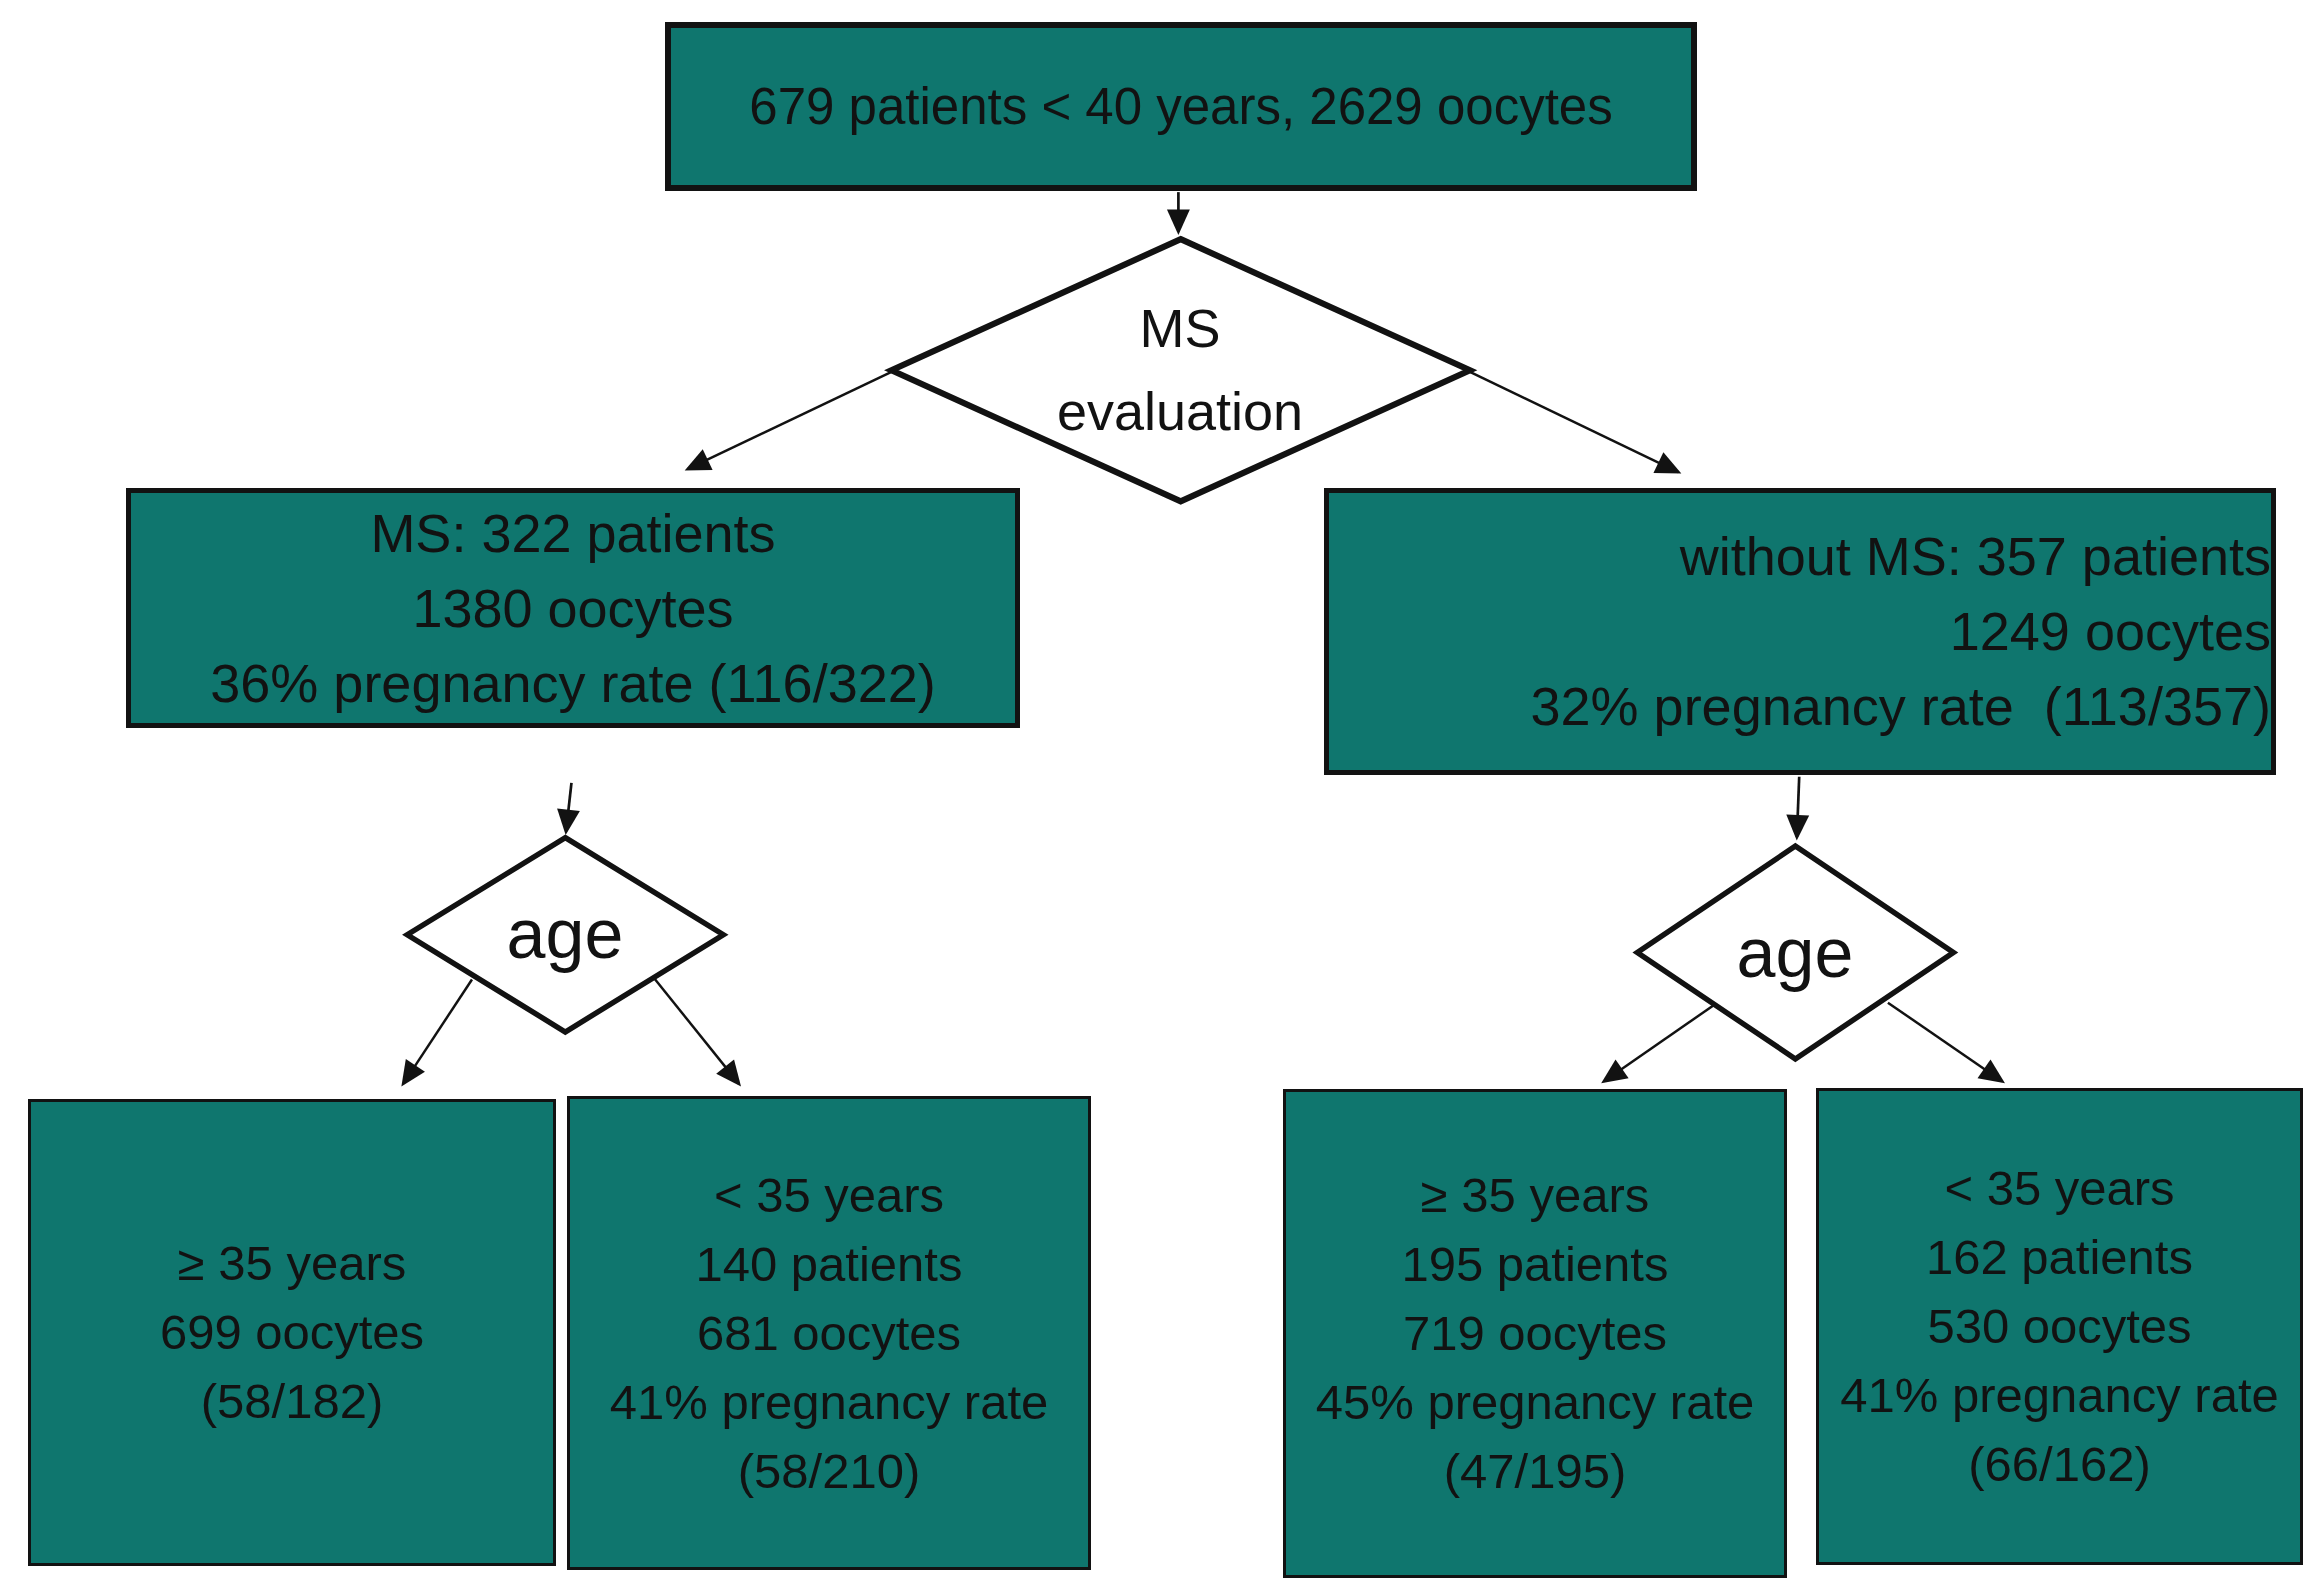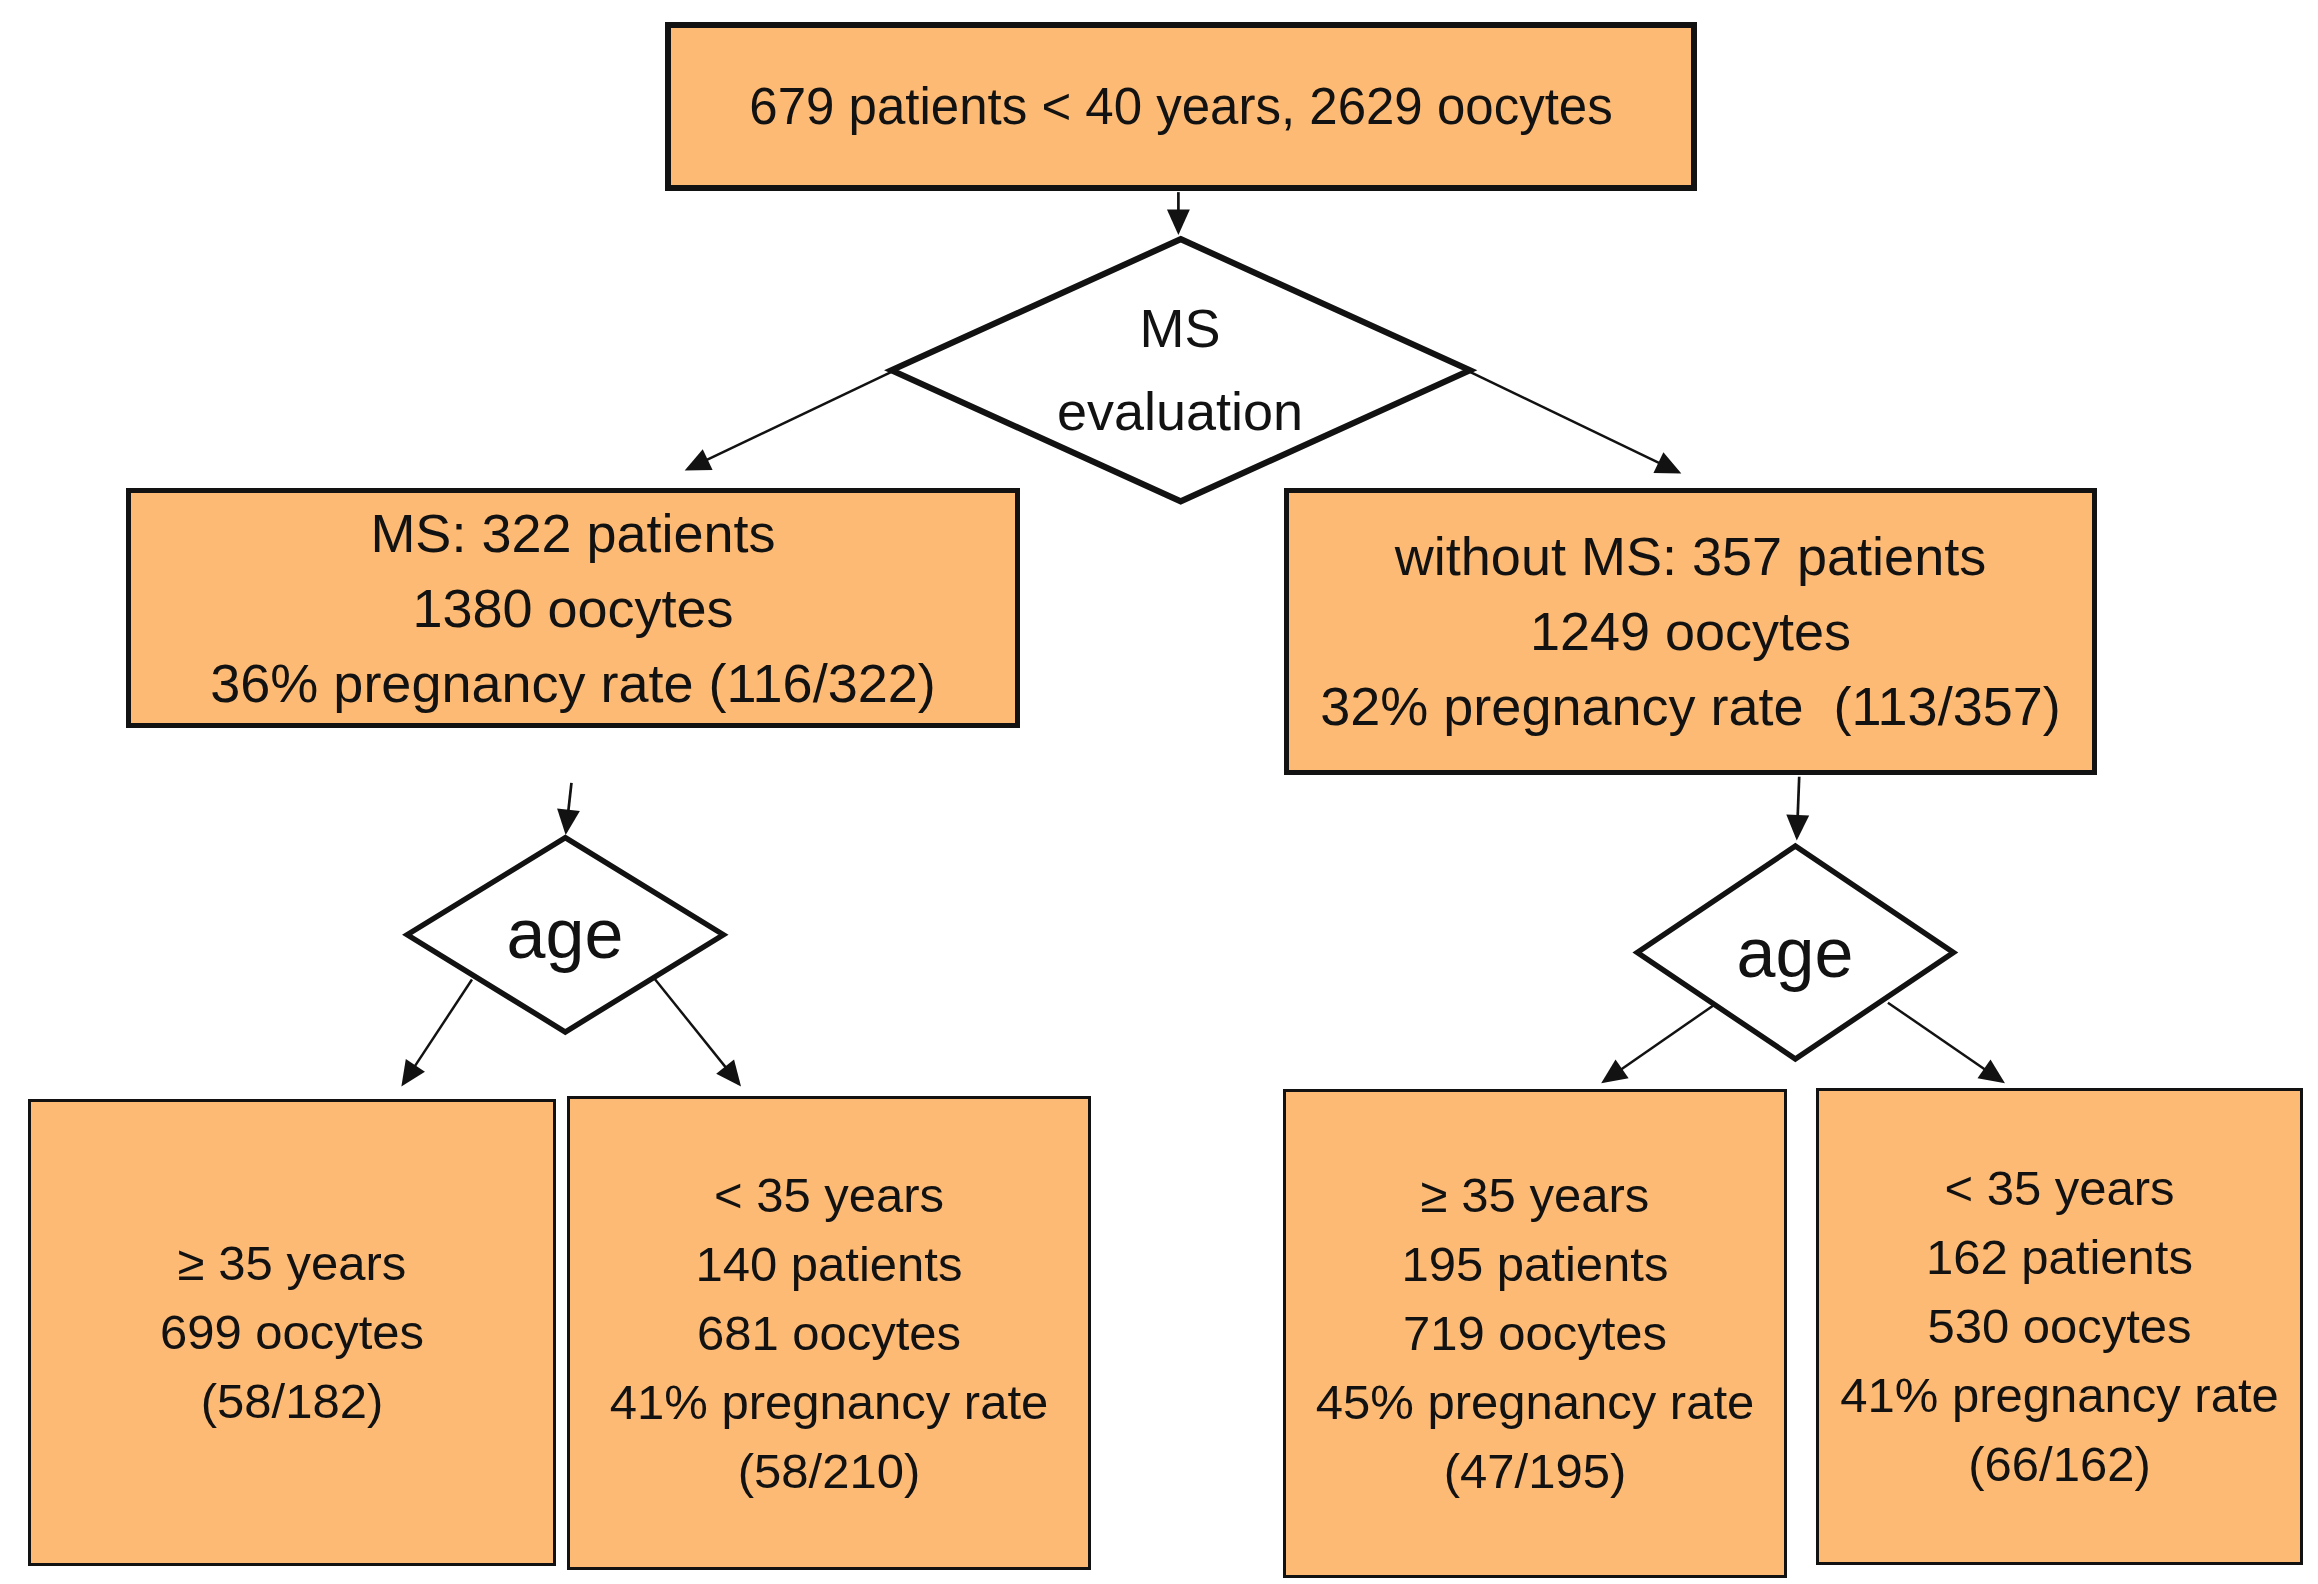--- a/index.html
+++ b/index.html
@@ -19,21 +19,21 @@
   }
   .wires {
     position: absolute;
     left: 0;
     top: 0;
     width: 2319px;
     height: 1585px;
   }
   .box {
     position: absolute;
-    background: #fdba74;
+    background: #0f766e;
     border: 4.6px solid #121212;
     display: flex;
     flex-direction: column;
     align-items: center;
     justify-content: center;
     text-align: center;
     box-sizing: border-box;
   }
   .line {
     white-space: pre-wrap;
@@ -45,21 +45,21 @@
     align-items: center;
     justify-content: center;
     text-align: left;
     pointer-events: none;
   }
   
   .node-root { left: 665px; top: 21.6px; width: 1032px; height: 169px; border-width: 6.2px; }
   .node-root .line { font-size: 51px; line-height: 69px; }
   
   .node-ms          { left: 126px;  top: 488px; width: 894px; height: 240px; border-width: 5.4px; }
-  .node-without-ms  { left: 1284px; top: 488px; width: 813px; height: 287px; border-width: 5.4px; }
+  .node-without-ms  { left: 1324px; top: 488px; width: 952px; height: 287px; border-width: 5.4px; align-items: flex-end; }
   .node-ms .line, .node-without-ms .line { font-size: 54px; line-height: 75px; }
   
   .node-ms-ge35      { left: 28px;   top: 1099px; width: 528px; height: 467px; border-width: 3.9px; }
   .node-ms-lt35      { left: 567px;  top: 1096px; width: 524px; height: 474px; border-width: 3.9px; }
   .node-without-ms-ge35 { left: 1283px; top: 1089px; width: 504px; height: 489px; border-width: 3.9px; }
   .node-without-ms-lt35 { left: 1816px; top: 1088px; width: 487px; height: 477px; border-width: 3.9px; }
   .node-ms-ge35 .line, .node-ms-lt35 .line,
   .node-without-ms-ge35 .line, .node-without-ms-lt35 .line {
     font-size: 49px; line-height: 69px;
   }

